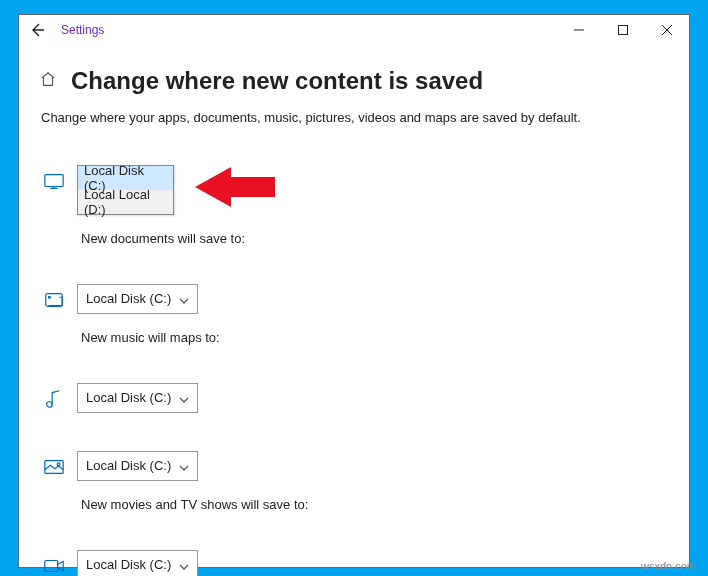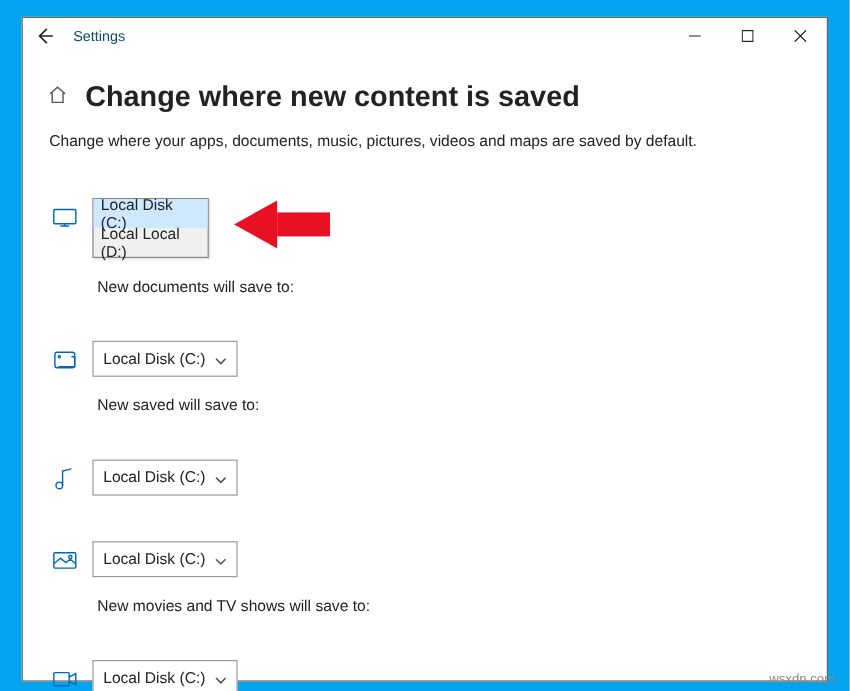--- a/index.html
+++ b/index.html
@@ -2,21 +2,21 @@
 <html><head>
 <meta charset="utf-8">
 <style>
 * { box-sizing: border-box; margin: 0; padding: 0; font-family: "Segoe UI", Tahoma, sans-serif; }
 body { background: #00a4ef; width: 708px; height: 576px; overflow: hidden; position: relative; }
 .window { position: absolute; left: 18px; top: 14px; width: 672px; height: 554px; background: #fff; border: 1px solid #666; }
 .titlebar { height: 30px; display: flex; align-items: center; padding: 0 0 0 6px; }
 .tb-left { display: flex; align-items: center; gap: 10px; }
 .back-btn { width: 26px; height: 26px; display: flex; align-items: center; justify-content: center; }
 .back-btn svg { width: 16px; height: 16px; }
-.app-title { font-size: 12px; color: #0c4a6e; }
+.app-title { font-size: 12px; color: #6d28d9; }
 .tb-controls { margin-left: auto; display: flex; }
 .tb-btn { width: 44px; height: 30px; display: flex; align-items: center; justify-content: center; }
 .tb-btn svg { width: 10px; height: 10px; stroke: #222; stroke-width: 1; fill: none; }
 .header { display: flex; align-items: center; gap: 14px; padding: 22px 20px 14px 20px; }
 .home-icon svg { width: 18px; height: 18px; stroke: #555; fill: none; stroke-width:1.3; }
 .page-title { font-size: 24px; font-weight: 700; color: #222; }
 .content { padding: 0 22px 0 22px; }
 .desc { font-size: 13px; color: #222; margin-bottom: 18px; line-height:1.35; }
 .group { margin-bottom: 16px; }
 .group-label { font-size: 13px; color: #222; margin: 0 0 4px 40px; }
@@ -110,21 +110,21 @@
         <div class="dropdown">
           <span>Local Disk (C:)</span>
           <span class="chev"><svg viewBox="0 0 10 10">
                 <path d="M1 3 L5 7 L9 3"></path>
               </svg></span>
         </div>
       </div>
     </div>
 
     <div class="group">
-      <div class="group-label">New saved will save to:</div>
+      <div class="group-label">New music will maps to:</div>
       <div class="row">
         <div class="cat-icon">
           <svg viewBox="0 0 24 24">
               <circle cx="7" cy="18" r="3"></circle>
               <path d="M10 18 V5 L18 3"></path>
             </svg>
         </div>
         <div class="dropdown">
           <span>Local Disk (C:)</span>
           <span class="chev"><svg viewBox="0 0 10 10">

